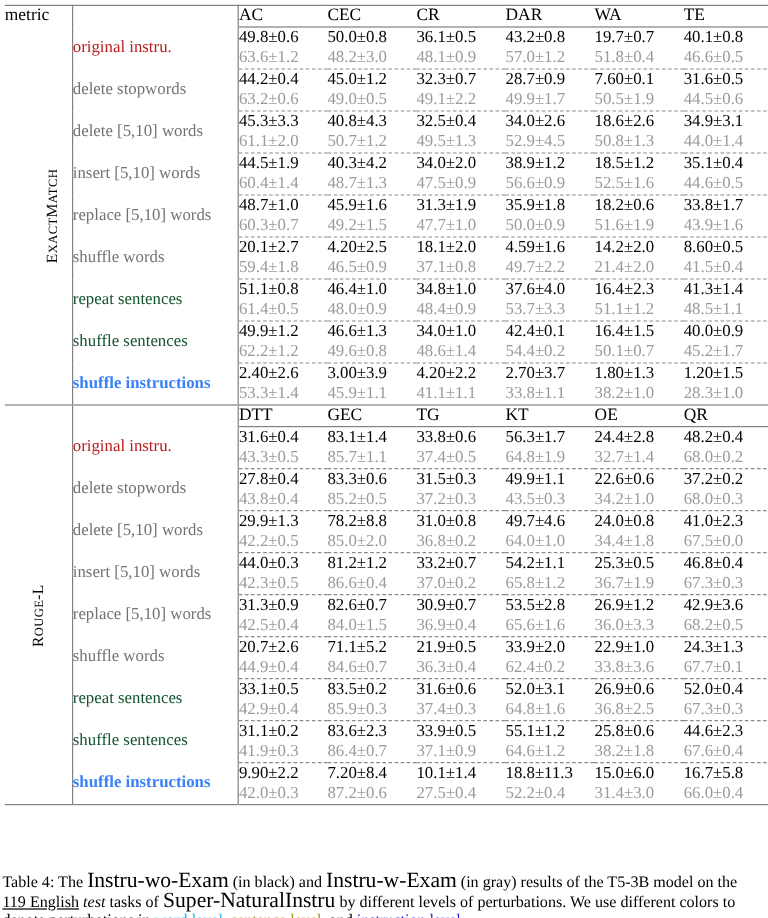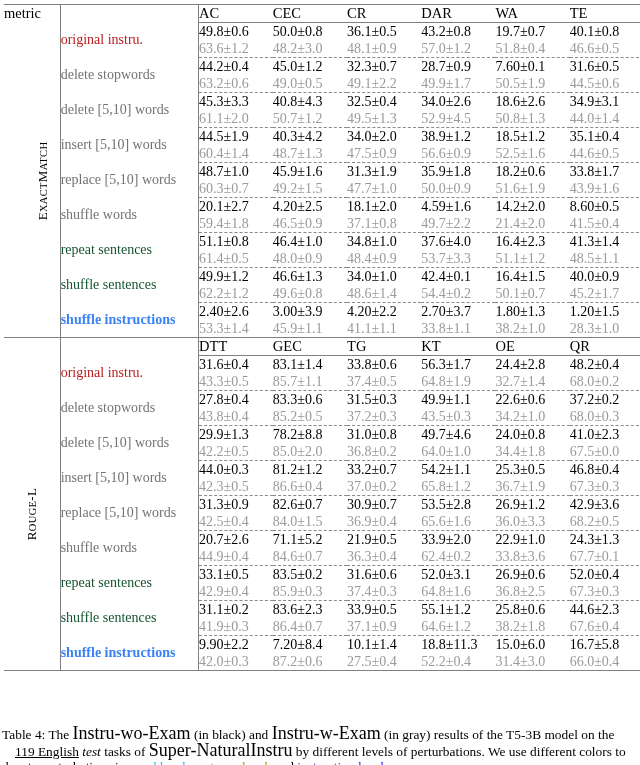--- a/index.html
+++ b/index.html
@@ -101,21 +101,21 @@
     left: 2px;
     top: 722px;
     width: 636px;
     font-size: 13.4px;
     line-height: 15.6px;
     text-align: left;
     color: #000;
   }
   .caption .kw { font-size: 18px; }
   .caption i { font-style: italic; }
-  .caption u { text-decoration: underline; margin-left: 13px; }
+  .caption u { text-decoration: underline; }
   .cap-word  { color: #2fb4e9; }
   .cap-sent  { color: #b09a18; }
   .cap-instr { color: #2b2be0; }
   .cap-line3 { overflow: hidden; height: 9px; }
 </style>
 </head>
 <body>
 
 <div class="page">
 

